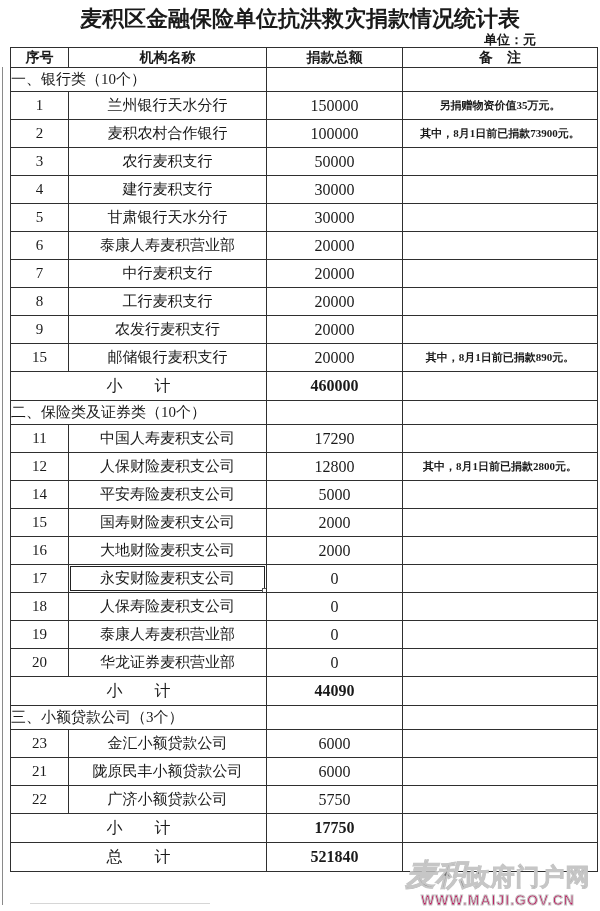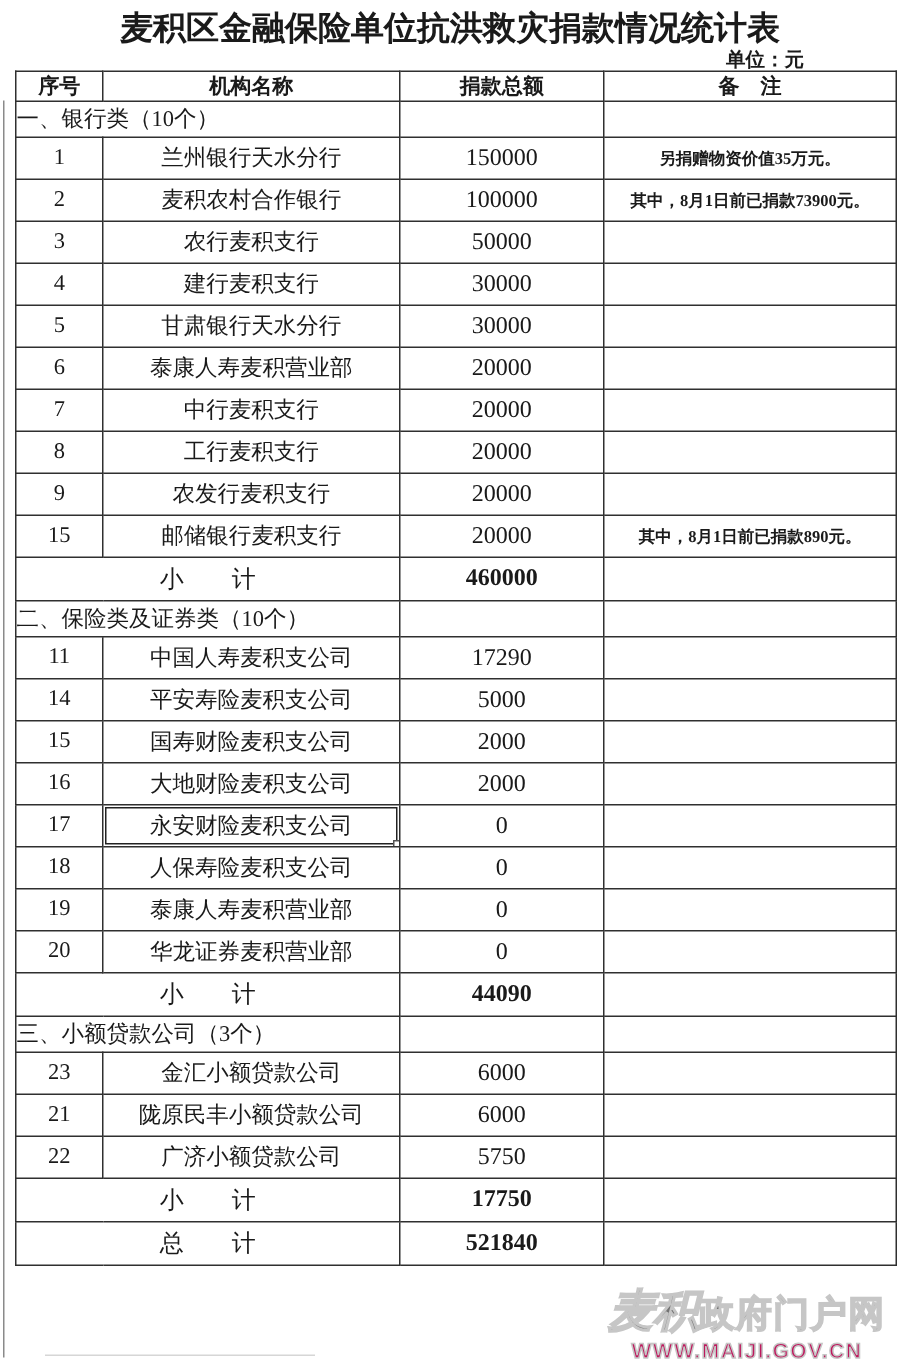--- a/index.html
+++ b/index.html
@@ -183,20 +183,26 @@
           <td></td>
           <td></td>
         </tr>
         <tr class="data-row">
           <td class="no-cell">11</td>
           <td class="name-cell">中国人寿麦积支公司</td>
           <td class="amount-cell">17290</td>
           <td class="remark-cell"></td>
         </tr>
         <tr class="data-row">
+          <td class="no-cell">12</td>
+          <td class="name-cell">人保财险麦积支公司</td>
+          <td class="amount-cell">12800</td>
+          <td class="remark-cell">其中，8月1日前已捐款2800元。</td>
+        </tr>
+        <tr class="data-row">
           <td class="no-cell">14</td>
           <td class="name-cell">平安寿险麦积支公司</td>
           <td class="amount-cell">5000</td>
           <td class="remark-cell"></td>
         </tr>
         <tr class="data-row">
           <td class="no-cell">15</td>
           <td class="name-cell">国寿财险麦积支公司</td>
           <td class="amount-cell">2000</td>
           <td class="remark-cell"></td>

